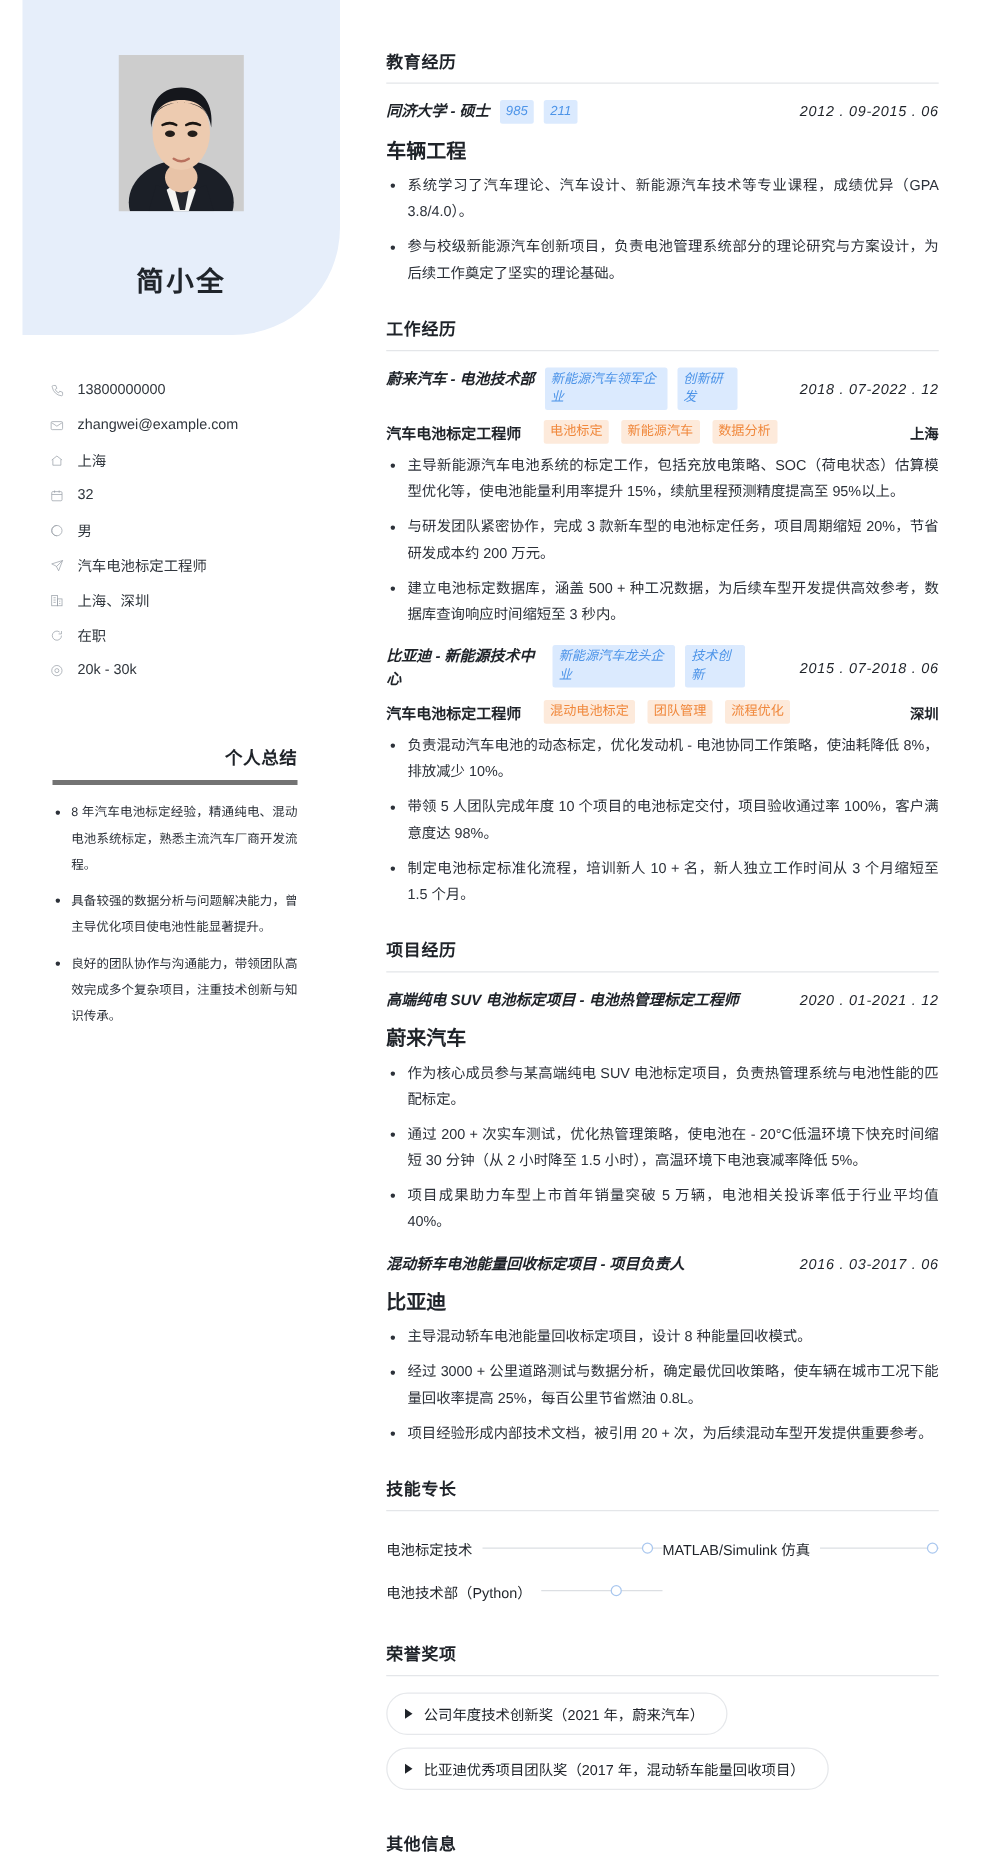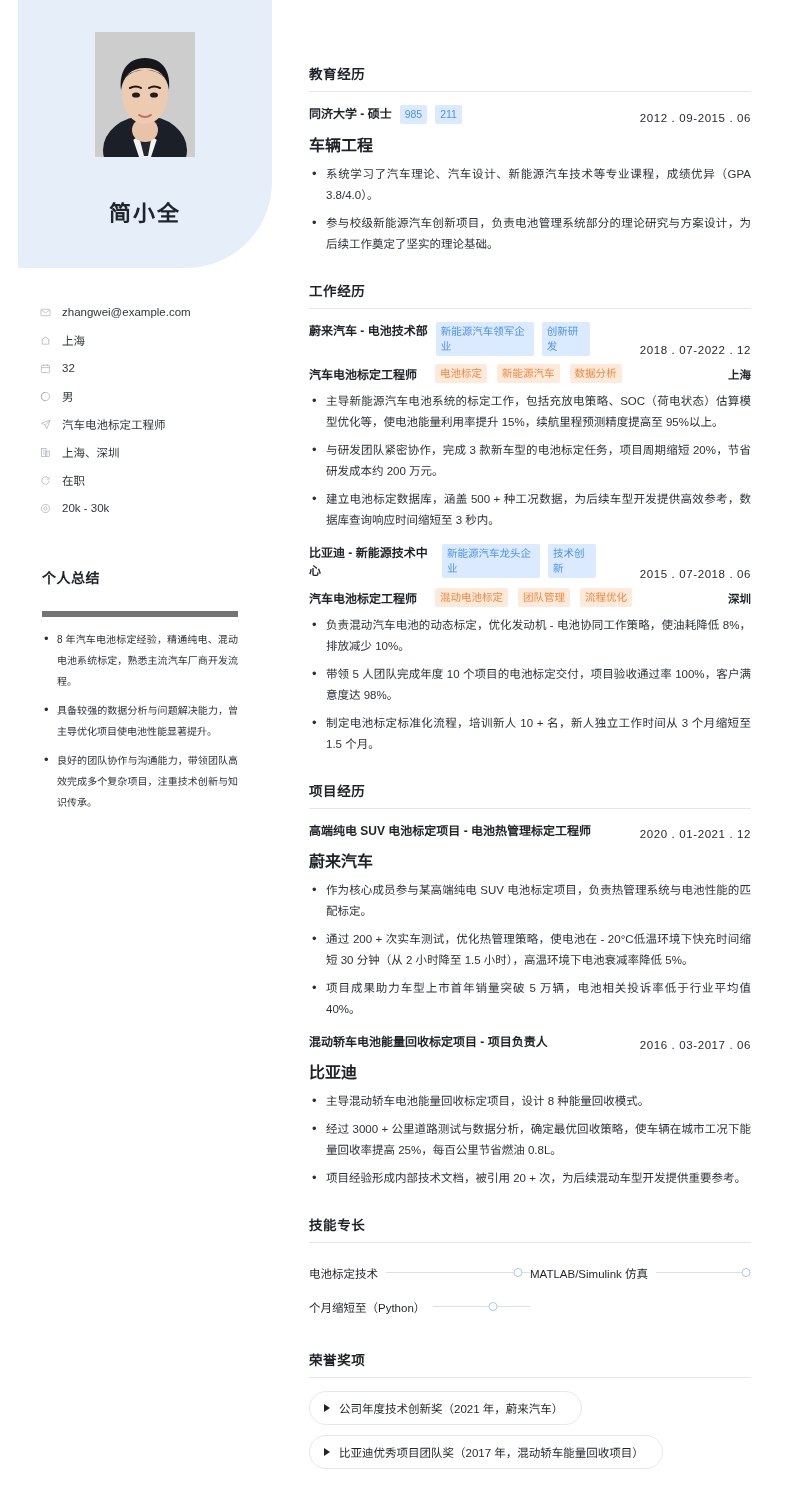--- a/index.html
+++ b/index.html
@@ -27,21 +27,21 @@
   .hero-panel {
     position: relative;
     margin-left: 18px;
     width: 254px;
     height: 268px;
     background: #e6eefa;
     border-bottom-right-radius: 86px;
     display: flex;
     flex-direction: column;
     align-items: center;
-    padding-top: 32px;
+    padding-top: 44px;
   }
   .photo-frame {
     width: 100px;
     height: 125px;
     background: #cfcfcf;
     overflow: hidden;
     position: relative;
   }
   .photo-frame svg { display: block; width: 100%; height: 100%; }
   .person-name {
@@ -75,23 +75,24 @@
   .contact-row .txt { margin-left: 4px; white-space: nowrap; }
 
   .summary-block {
     margin: 45px 0 0 42px;
     width: 196px;
   }
   .summary-title {
     font-size: 14px;
     font-weight: 700;
     color: #1f2329;
-    padding-bottom: 24px;
-    border-bottom: 6px solid #737373;
+    padding-bottom: 9px;
+    border-bottom: 4px solid #737373;
     letter-spacing: 0.5px;
+    text-align: right;
   }
   .summary-list { margin-top: 12px; }
   .summary-item {
     position: relative;
     padding-left: 15px;
     font-size: 10px;
     line-height: 21px;
     color: #2c3139;
     margin-bottom: 8px;
     text-align: justify;
@@ -111,28 +112,28 @@
     width: 442px;
   }
   .section { margin-bottom: 22px; }
   .section-head {
     font-size: 13.5px;
     font-weight: 700;
     color: #1f2329;
     padding-bottom: 8px;
     border-bottom: 1px solid #e4e6e9;
     letter-spacing: 0.6px;
-    margin-top: 25px;
   }
   .entry { margin-top: 13px; }
   .entry-top {
     display: flex;
-    align-items: flex-end;
+    align-items: center;
     justify-content: space-between;
     gap: 24px;
+    font-style: italic;
   }
   .entry-left {
     display: flex;
     align-items: flex-start;
     flex-wrap: wrap;
     gap: 6px 8px;
     flex: 1 1 auto;
     min-width: 0;
   }
   .entry-title {
@@ -325,20 +326,28 @@
           <path d="M44 83 Q50 87, 56 83" stroke="#b9715e" stroke-width="2" fill="none" stroke-linecap="round"></path>
         </svg>
       </div>
       <div class="person-name">简小全</div>
     </div>
 
     <div class="contact-list">
       <div class="contact-row">
         <span class="ic">
           <svg viewBox="0 0 24 24">
+              <path d="M6 3h4l2 5-3 2a12 12 0 006 6l2-3 5 2v4a2 2 0 01-2 2A18 18 0 014 6a2 2 0 012-3z"></path>
+            </svg>
+        </span>
+        <span class="txt">13800000000</span>
+      </div>
+      <div class="contact-row">
+        <span class="ic">
+          <svg viewBox="0 0 24 24">
               <rect x="2" y="5" width="20" height="14" rx="2"></rect>
               <path d="M3 7l9 6 9-6"></path>
             </svg>
         </span>
         <span class="txt">zhangwei@example.com</span>
       </div>
       <div class="contact-row">
         <span class="ic">
           <svg viewBox="0 0 24 24">
               <path d="M3 11l9-7 9 7"></path>
@@ -534,21 +543,21 @@
           </span>
         </div>
         <div class="skill-item">
           <span class="skill-label">MATLAB/Simulink 仿真</span>
           <span class="slider">
             <span class="track"></span>
             <span class="knob" style="left: 95%;"></span>
           </span>
         </div>
         <div class="skill-item">
-          <span class="skill-label">个月缩短至（Python）</span>
+          <span class="skill-label">电池技术部（Python）</span>
           <span class="slider">
             <span class="track"></span>
             <span class="knob" style="left: 62%;"></span>
           </span>
         </div>
       </div>
     </div>
 
     <div class="section">
       <div class="section-head">荣誉奖项</div>

